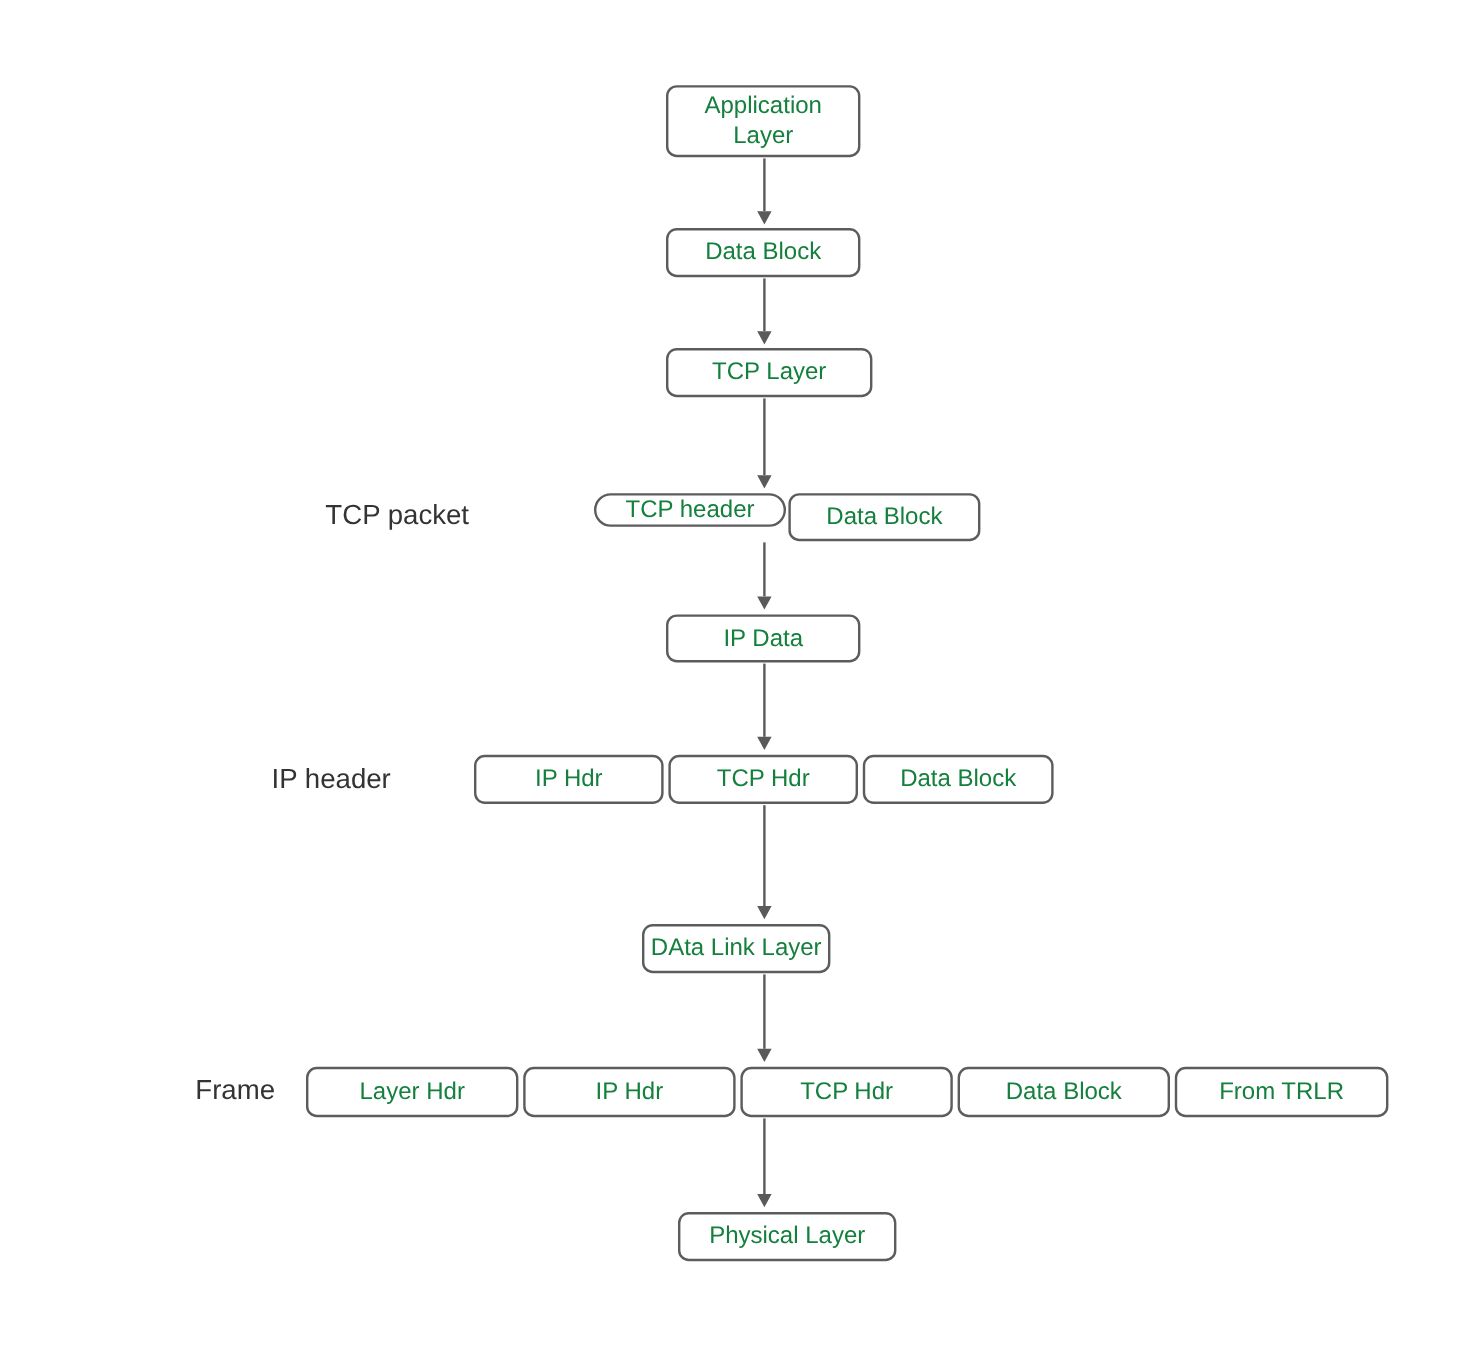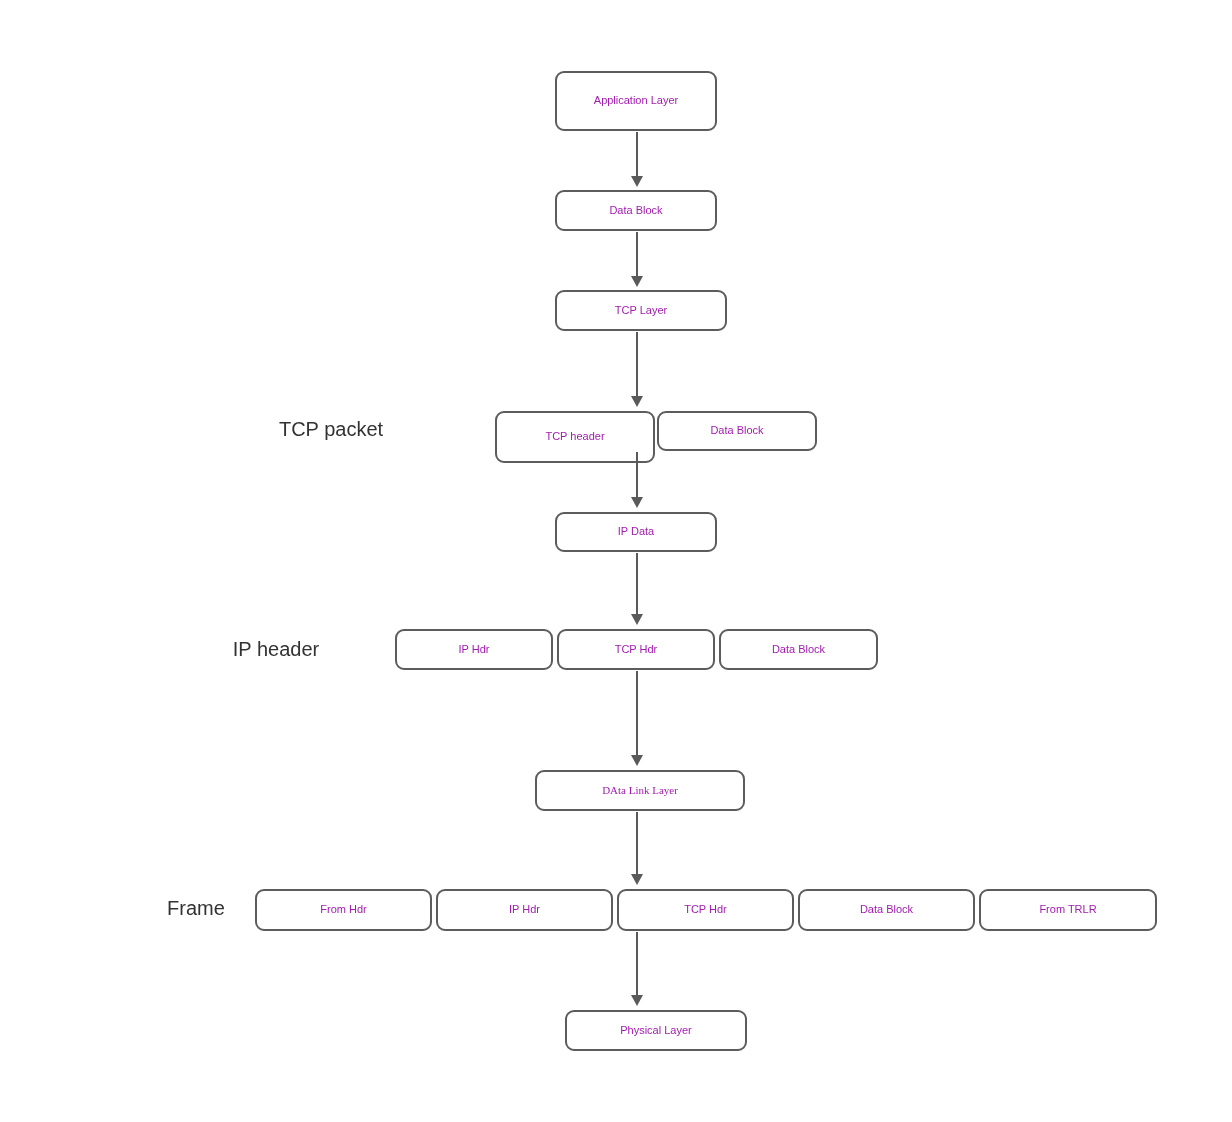--- a/index.html
+++ b/index.html
@@ -18,32 +18,32 @@
   .node {
     position: absolute;
     box-sizing: border-box;
     background: #ffffff;
     border: 2px solid #5c5c5c;
     border-radius: 9px;
     display: flex;
     align-items: center;
     justify-content: center;
     text-align: center;
-    color: #a21caf;
-    font-size: 11px;
+    color: #15803d;
+    font-size: 20px;
     line-height: 1.25;
   }
   .node span { display: inline-block; }
   .node span.narrow { max-width: 100px; }
   .rowlabel {
     position: absolute;
     width: 140px;
     text-align: center;
     color: #333333;
-    font-size: 20px;
+    font-size: 23px;
     line-height: 22px;
   }
   .arrow {
     position: absolute;
     width: 2px;
     background: #5a5a5a;
   }
   .arrow::after {
     content: "";
     position: absolute;
@@ -68,21 +68,21 @@
   <div class="node" style="left:555px; top:190px; width:162px; height:41px;">
     <span>Data Block</span>
   </div>
 
   <div class="node" style="left:555px; top:290px; width:172px; height:41px;">
     <span>TCP Layer</span>
   </div>
 
   <div class="rowlabel" style="left:261px; top:418px;">TCP packet</div>
 
-  <div class="node" style="left:495px; top:411px; width:160px; height:52px;">
+  <div class="node" style="left:495px; top:411px; width:160px; height:28px;border-radius:17px;">
     <span>TCP header</span>
   </div>
   <div class="node" style="left:657px; top:411px; width:160px; height:40px;">
     <span>Data Block</span>
   </div>
 
   <div class="node" style="left:555px; top:512px; width:162px; height:40px;">
     <span>IP Data</span>
   </div>
 
@@ -91,28 +91,28 @@
   <div class="node" style="left:395px; top:629px; width:158px; height:41px;">
     <span>IP Hdr</span>
   </div>
   <div class="node" style="left:557px; top:629px; width:158px; height:41px;">
     <span>TCP Hdr</span>
   </div>
   <div class="node" style="left:719px; top:629px; width:159px; height:41px;">
     <span>Data Block</span>
   </div>
 
-  <div class="node" style="left:535px; top:770px; width:210px; height:41px;font-family:Liberation Serif, serif;">
+  <div class="node" style="left:535px; top:770px; width:157px; height:41px;">
     <span>DAta Link Layer</span>
   </div>
 
   <div class="rowlabel" style="left:126px; top:897px;">Frame</div>
 
   <div class="node" style="left:255px; top:889px; width:177px; height:42px;">
-    <span>From Hdr</span>
+    <span>Layer Hdr</span>
   </div>
   <div class="node" style="left:436px; top:889px; width:177px; height:42px;">
     <span>IP Hdr</span>
   </div>
   <div class="node" style="left:617px; top:889px; width:177px; height:42px;">
     <span>TCP Hdr</span>
   </div>
   <div class="node" style="left:798px; top:889px; width:177px; height:42px;">
     <span>Data Block</span>
   </div>

